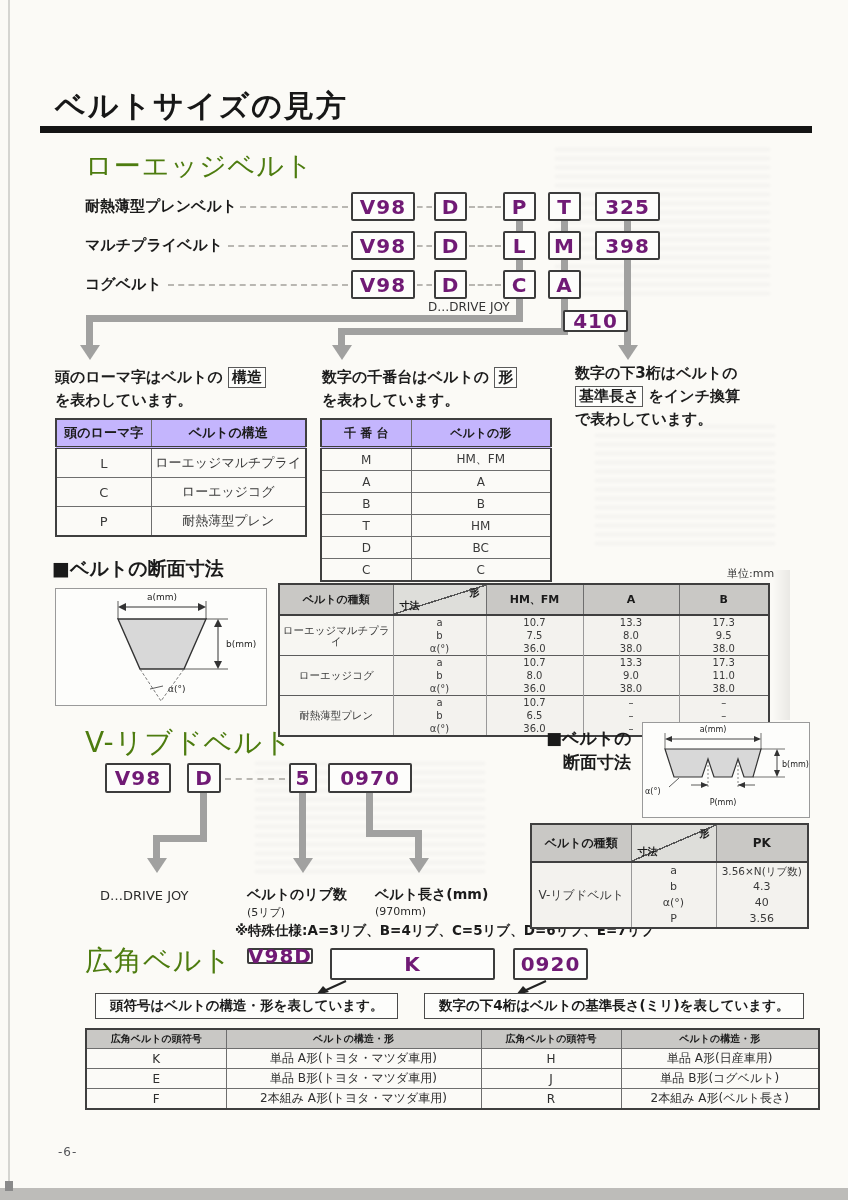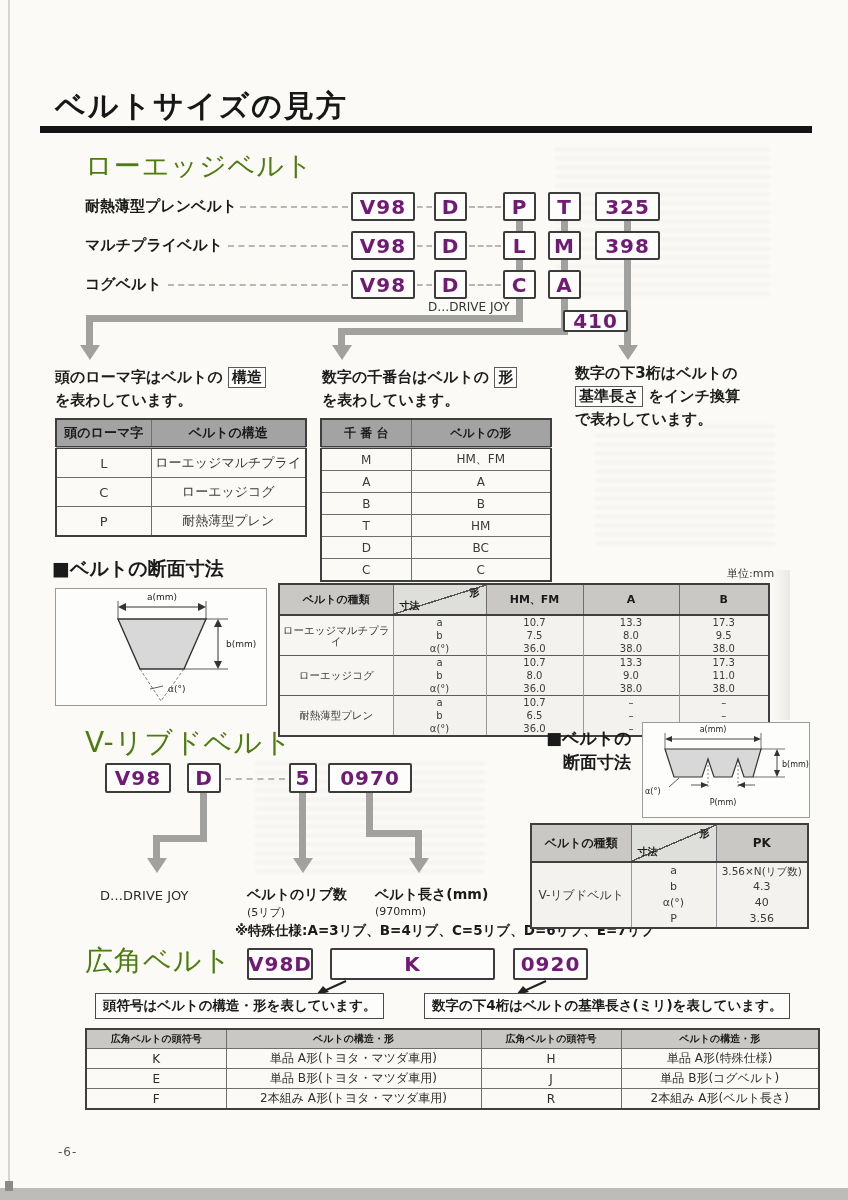--- a/index.html
+++ b/index.html
@@ -20,21 +20,21 @@
   
   .bar{background:#a1a1a0;z-index:1;}
   .ahead{width:0;height:0;border-left:10px solid transparent;border-right:10px solid transparent;
          border-top:15px solid #a1a1a0;z-index:1;}
   
   .explain{font-size:15px;font-weight:700;line-height:23px;color:#1d1d1d;}
   .boxedword{border:1.5px solid #5a5a5a;padding:0 3px;display:inline-block;line-height:19px;background:#fdfdfb;}
   
   table{border-collapse:collapse;background:#fbfaf7;table-layout:fixed;}
   .t1,.t2{border:2px solid #3f3f3f;}
-  .t1 th,.t2 th{background:#a3a3a3;font-weight:600;border:1px solid #6e6e6e;border-bottom:3px double #3f3f3f;}
+  .t1 th,.t2 th{background:#c4b5fd;font-weight:600;border:1px solid #6e6e6e;border-bottom:3px double #3f3f3f;}
   .t1 td,.t2 td{border:1px solid #6e6e6e;text-align:center;color:#3a3a3a;}
   .t1 th{font-size:13px;height:24px;}
   .t1 td{font-size:13px;height:26px;}
   .t2 th{font-size:12px;height:24px;margin-left:8px;}
   .t2 td{font-size:12px;height:19px;}
   
   .t3{border:2px solid #3f3f3f;background:#f3f2ee;}
   .t3 th{background:#c9c8c5;font-weight:600;font-size:11px;border-left:1px solid #6e6e6e;border-bottom:2px solid #3f3f3f;height:27px;}
   .t3 th.diag, .t4 th.diag{background:#dededa;padding:0;position:relative;}
   .t3 td{font-size:10px;line-height:11px;height:11px;text-align:center;color:#3a3a3a;border-left:1px solid #999;}
@@ -48,21 +48,21 @@
   .t4{border:2px solid #3f3f3f;background:#f3f2ee;}
   .t4 th{background:#c9c8c5;font-weight:600;font-size:12px;border-left:1px solid #6e6e6e;border-bottom:2px solid #3f3f3f;height:34px;}
   .t4 td{font-size:11px;line-height:14px;height:14px;text-align:center;color:#3a3a3a;border-left:1px solid #999;}
   
   .t5{border:2px solid #3f3f3f;}
   .t5 th{background:#c9c8c5;font-weight:600;font-size:10px;height:16px;border:1px solid #6e6e6e;}
   .t5 td{font-size:12px;height:16px;text-align:center;color:#2e2e2e;border:1px solid #6e6e6e;}
   .callout-main{font-size:14px;font-weight:700;color:#1a1a1a;}
   .callout-sub{font-size:11px;color:#2a2a2a;}
   .note-box{border:1.5px solid #4a4a4a;background:#fdfdfb;font-size:13.5px;font-weight:700;
-            padding:3px 7px;color:#1c1c1c;white-space:nowrap;}
+            padding:3px 14px;color:#1c1c1c;white-space:nowrap;}
   .diagbox{border:1px solid #9a9a9a;background:#fdfdfb;box-sizing:border-box;}
   .unit{font-size:11px;color:#333;}
   .pageno{font-size:12px;color:#55565a;letter-spacing:1px;}
   .bleed{position:absolute;opacity:.05;background:repeating-linear-gradient(0deg,#667 0 3px,transparent 3px 9px);filter:blur(1.5px);}
   .scanedge{background:#bdbcb9;}
   svg text{font-family:"DejaVu Sans","Liberation Sans",sans-serif;fill:#222;}
 </style>
 </head>
 <body>
 
@@ -400,21 +400,21 @@
       <td>40</td>
     </tr>
     <tr>
       <td>P</td>
       <td>3.56</td>
     </tr>
   </tbody>
     </table>
 
   <div class="abs h-sec" style="left:85px;top:942px;font-size:28px;">広角ベルト</div>
-  <div class="abs codebox" style="left:247px;top:948px;width:66px;height:32px;">V98D</div>
+  <div class="abs codebox" style="left:247px;top:948px;width:66px;height:16px;">V98D</div>
   <div class="abs codebox" style="left:330px;top:948px;width:165px;height:32px;">K</div>
   <div class="abs codebox" style="left:513px;top:948px;width:75px;height:32px;">0920</div>
 
   <svg class="abs" width="40" height="17" style="left:312px;top:979px;">
     <line x1="34" y1="2" x2="12" y2="12" stroke="#222" stroke-width="2"></line>
     <polygon points="4,16 17,13 11,7" fill="#222"></polygon>
   </svg>
   <svg class="abs" width="40" height="17" style="left:512px;top:979px;">
     <line x1="34" y1="2" x2="12" y2="12" stroke="#222" stroke-width="2"></line>
     <polygon points="4,16 17,13 11,7" fill="#222"></polygon>
@@ -434,21 +434,21 @@
         <tr>
       <th>広角ベルトの頭符号</th>
       <th>ベルトの構造・形</th>
       <th>広角ベルトの頭符号</th>
       <th>ベルトの構造・形</th>
     </tr>
     <tr>
       <td>K</td>
       <td>単品 A形(トヨタ・マツダ車用)</td>
       <td>H</td>
-      <td>単品 A形(特殊仕様)</td>
+      <td>単品 A形(日産車用)</td>
     </tr>
     <tr>
       <td>E</td>
       <td>単品 B形(トヨタ・マツダ車用)</td>
       <td>J</td>
       <td>単品 B形(コグベルト)</td>
     </tr>
     <tr>
       <td>F</td>
       <td>2本組み A形(トヨタ・マツダ車用)</td>

